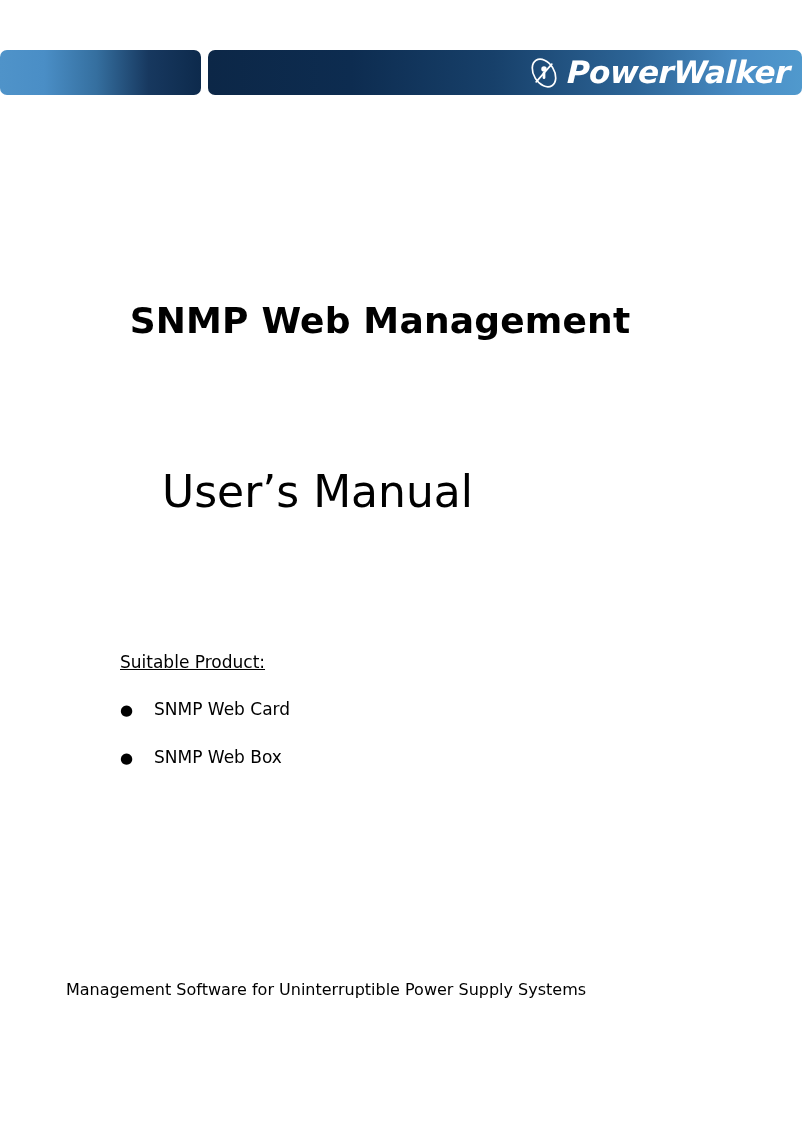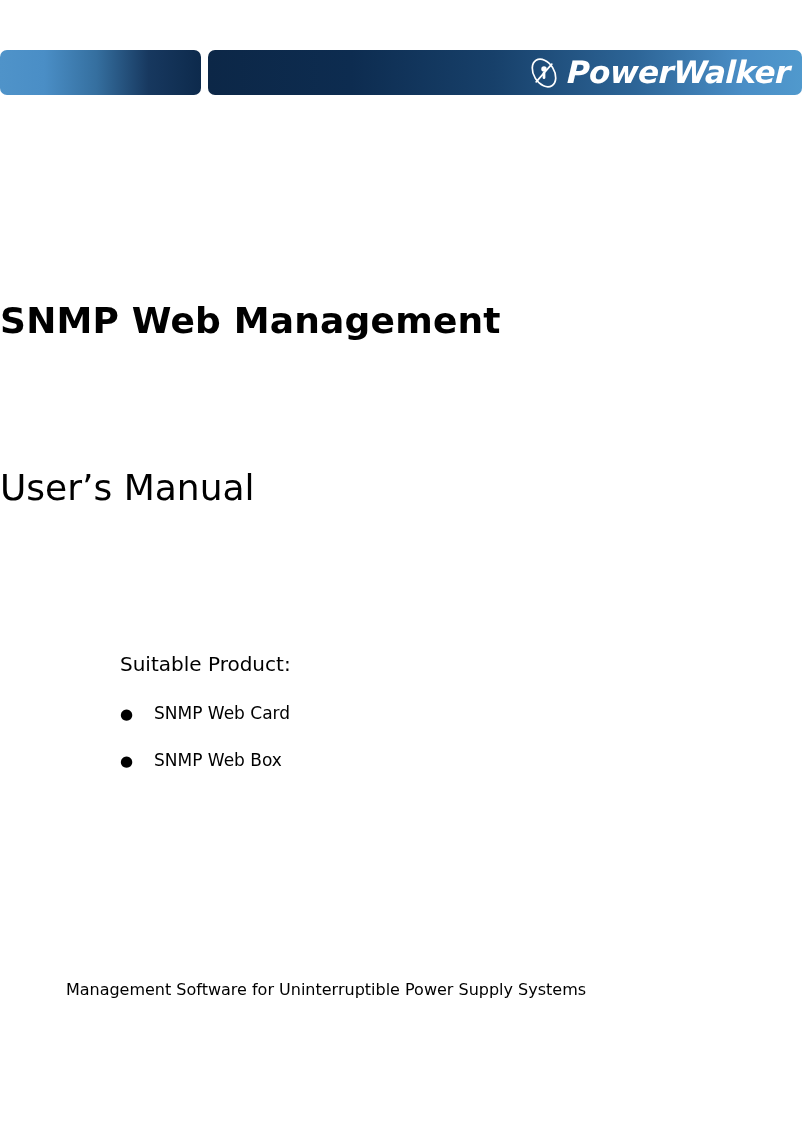--- a/index.html
+++ b/index.html
@@ -80,46 +80,48 @@
     white-space: nowrap;
     transform: skewX(-2deg);
   }
 
   
   .doc-title {
     position: absolute;
     left: 0;
     top: 275px;
     width: 760px;
+    text-align: center;
     font-size: 36px;
     font-weight: bold;
     line-height: 1.2;
     letter-spacing: 0.2px;
   }
   .doc-subtitle {
     position: absolute;
     left: 0;
     top: 466px;
     width: 635px;
-    text-align: left;
-    font-size: 36px;
+    text-align: center;
+    font-size: 44px;
     font-weight: normal;
     line-height: 1.2;
   }
 
   .products {
     position: absolute;
     left: 120px;
     top: 652px;
     width: 560px;
   }
   .products-heading {
-    font-size: 20px;
+    font-size: 17px;
     line-height: 1.2;
     margin: 0 0 20px 0;
+    text-decoration: underline;
   }
   .product-list {
     list-style: none;
     margin: 0;
     padding: 0;
   }
   .product-item {
     display: flex;
     align-items: baseline;
     font-size: 17px;

